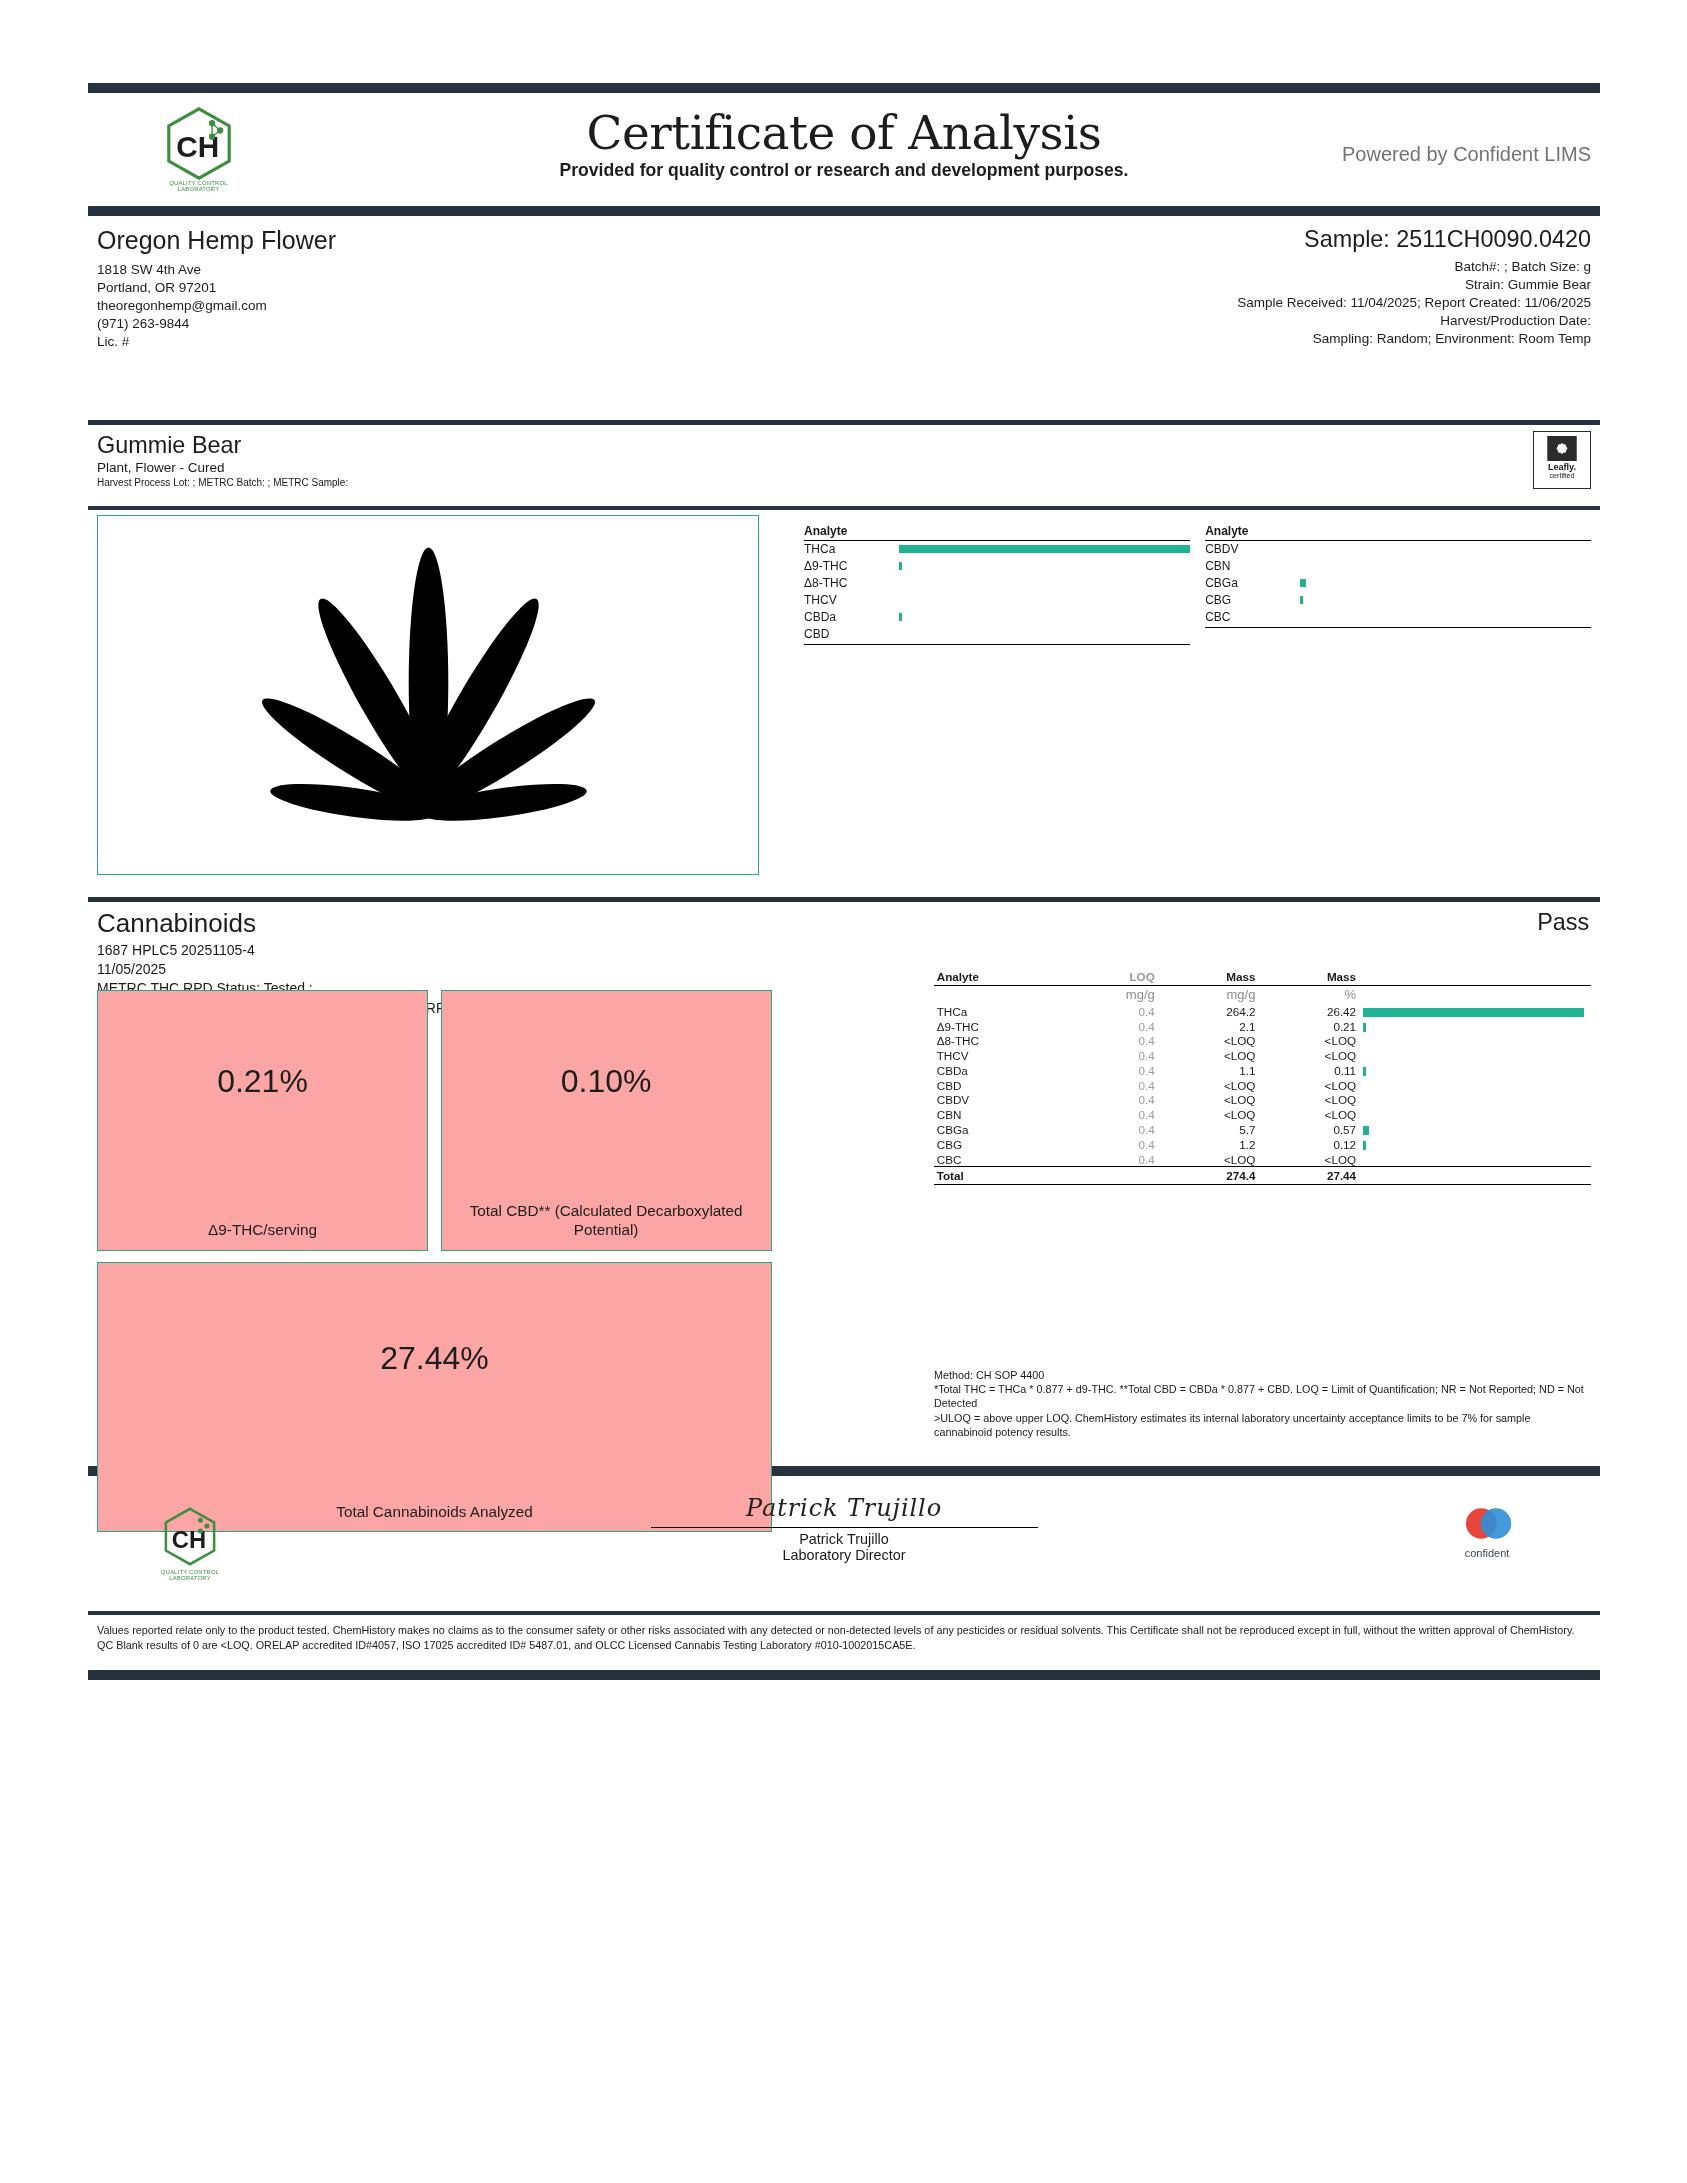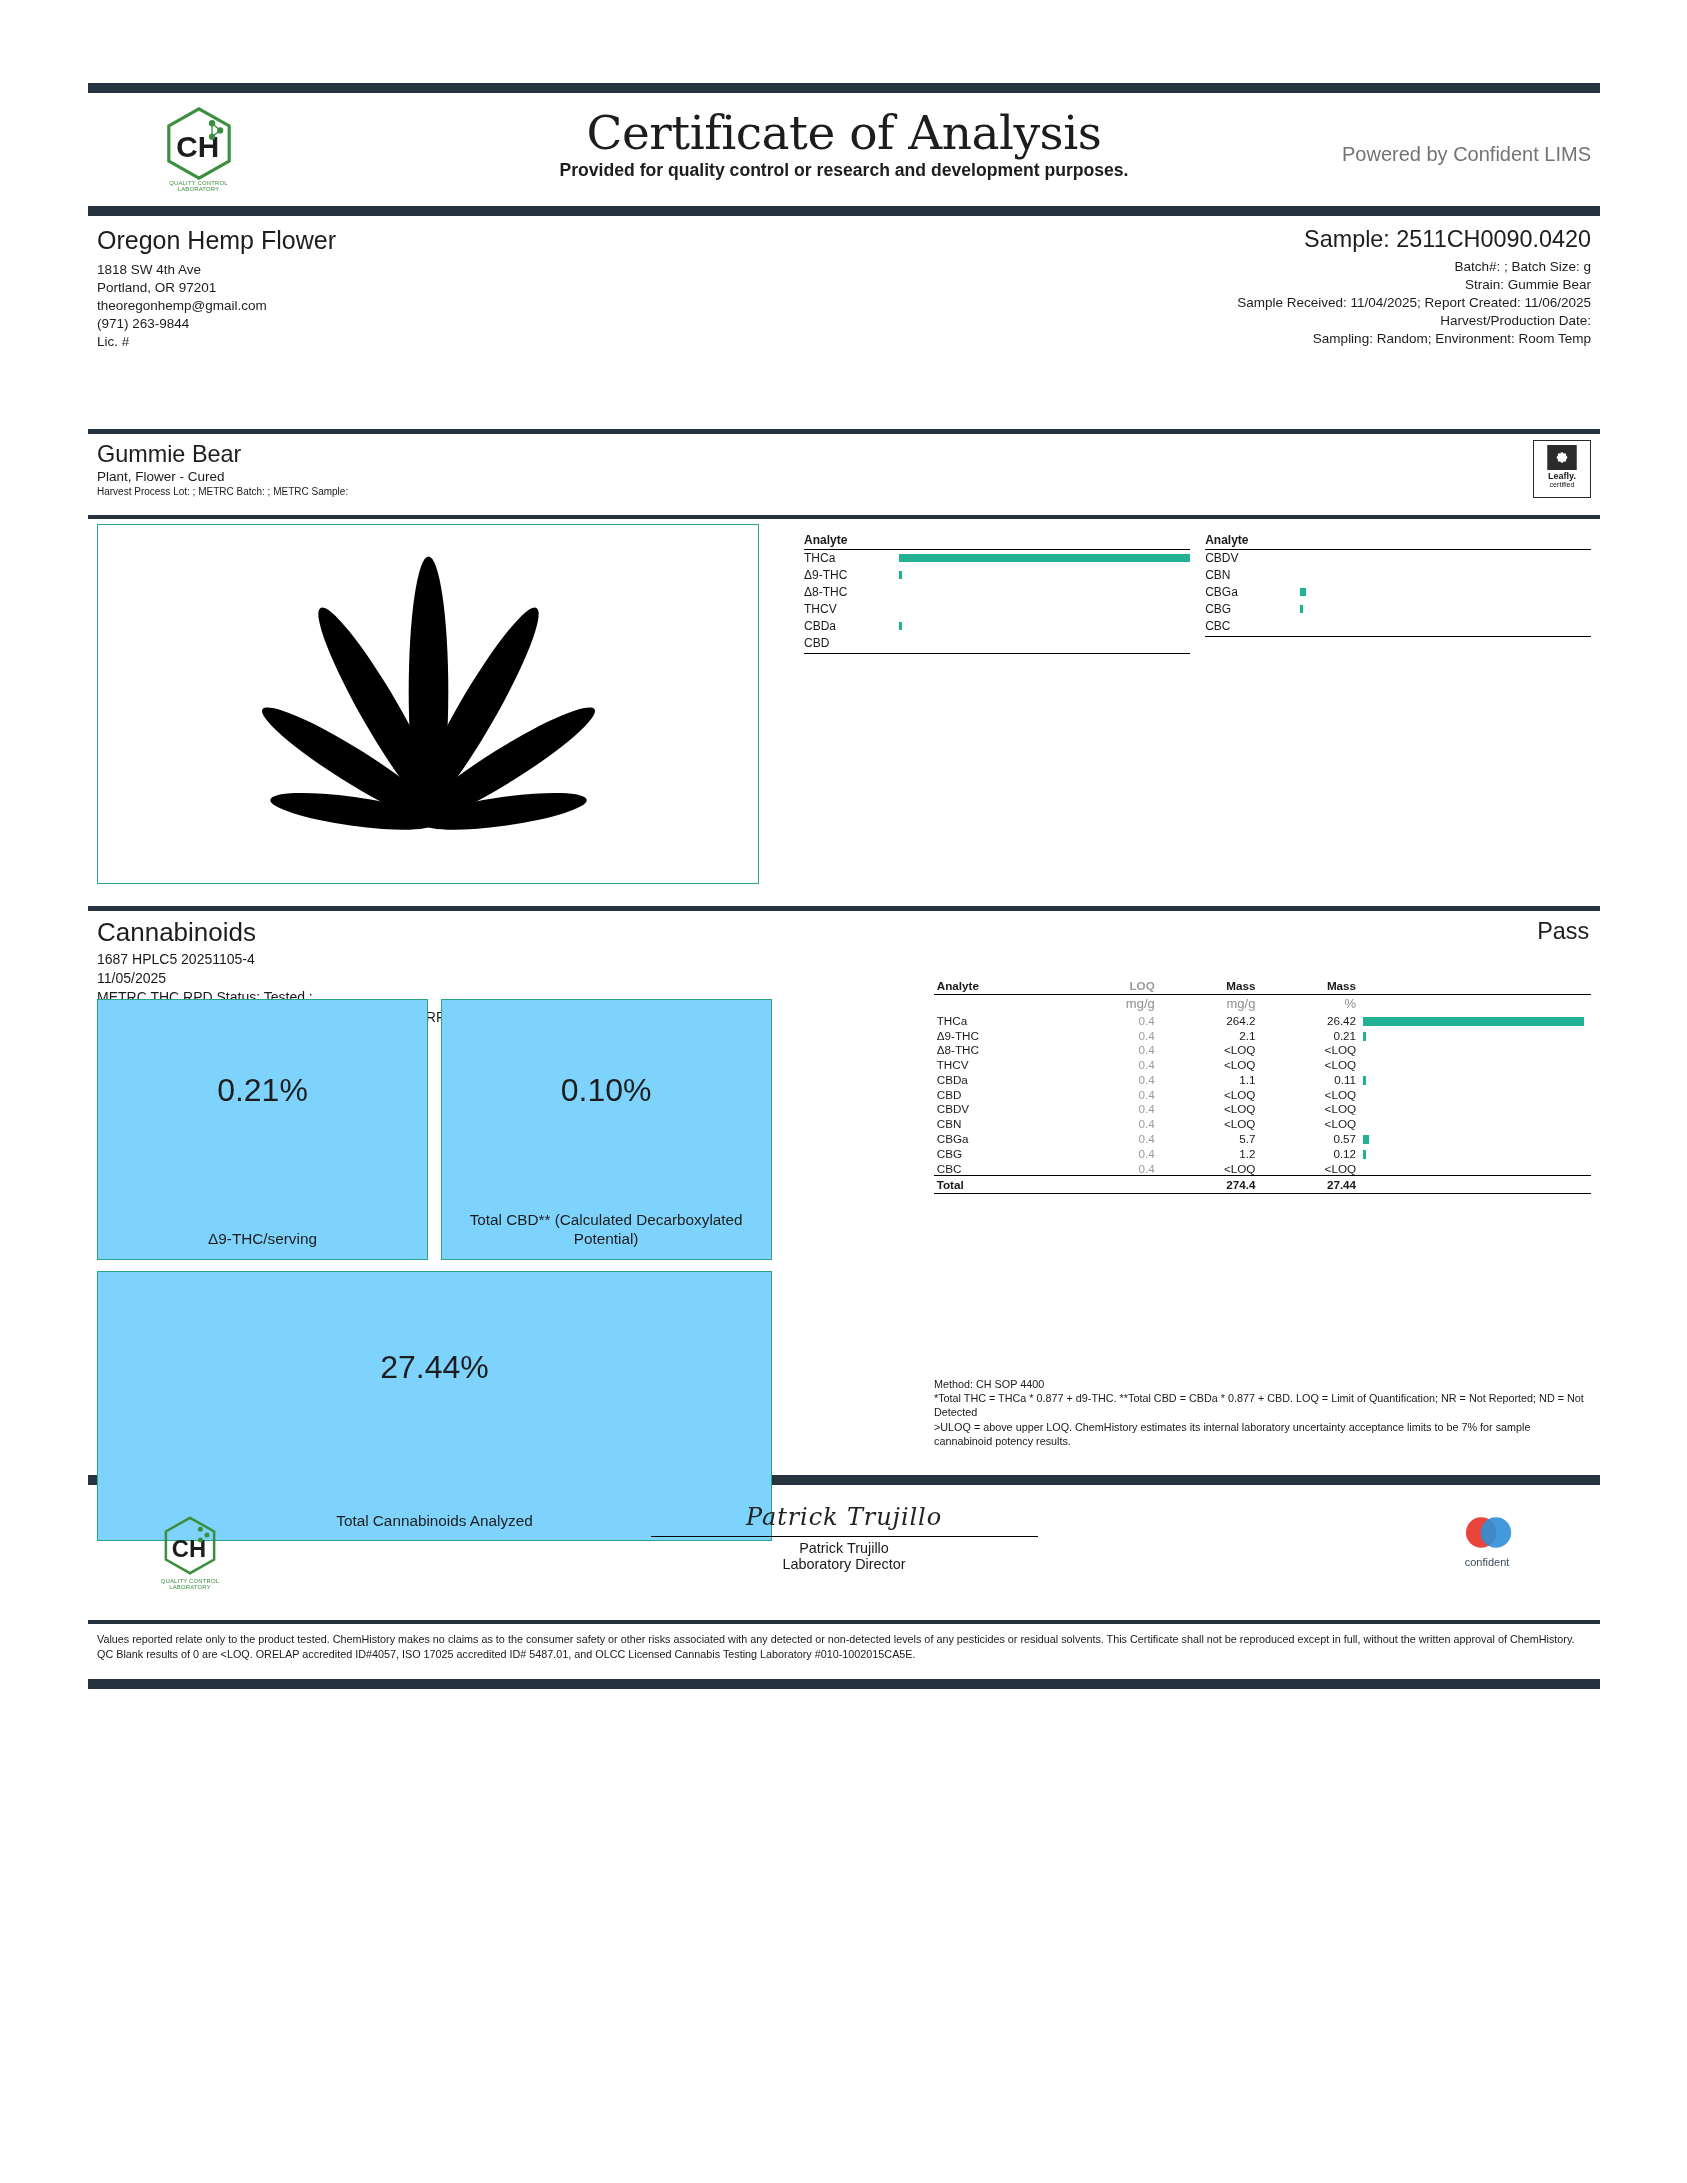--- a/index.html
+++ b/index.html
@@ -91,21 +91,21 @@
     position: absolute;
     right: 9px;
     top: 50px;
     font-size: 20px;
     color: #737373;
   }
 
   
   .client-band {
     position: relative;
-    padding: 25px 9px 8px 9px;
+    padding: 16px 9px 8px 9px;
     min-height: 180px;
   }
   .client-left {
     position: absolute;
     left: 9px;
     top: 10px;
     width: 675px;
   }
   .client-name {
     font-size: 25px;
@@ -265,21 +265,21 @@
     position: absolute;
     left: 9px;
     top: 88px;
     width: 675px;
   }
   .bb-row { display: flex; gap: 12.6px; }
   .bb {
     border: 1.4px solid #2aa58a;
     box-sizing: border-box;
     position: relative;
-    background: #7dd3fc;
+    background: #fca5a5;
   }
   .bb-small {
     width: 331px;
     height: 261px;
   }
   .bb-wide {
     width: 675px;
     height: 270px;
     margin-top: 11.7px;
   }

